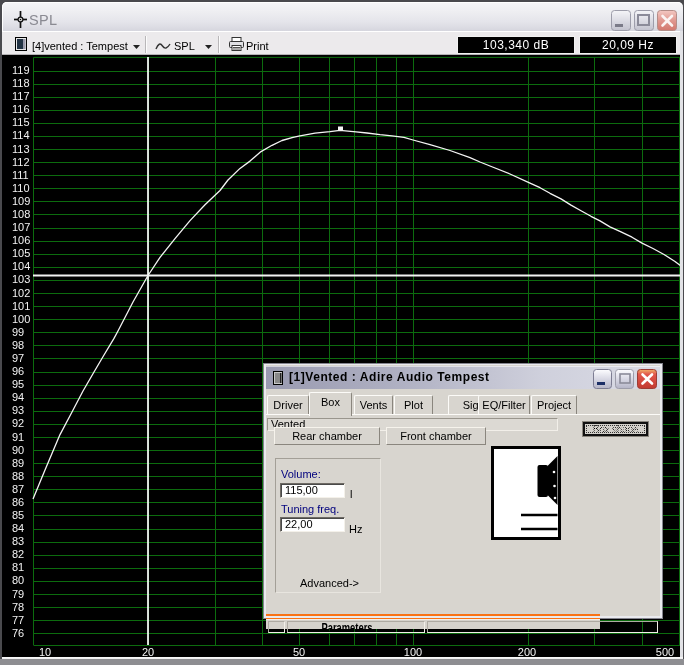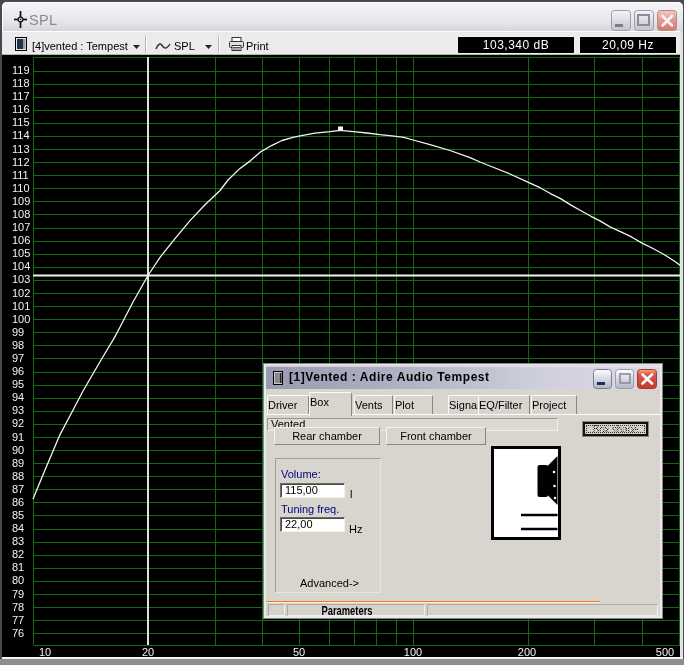--- a/index.html
+++ b/index.html
@@ -12,36 +12,36 @@
 .tsep{position:absolute;top:4px;width:2px;height:17px;border-left:1px solid #b9b7b9;border-right:1px solid #fcfcfc}
 .titem{position:absolute;top:8px;font-size:11px;color:#000}
 .blackfld{position:absolute;top:4px;height:18px;background:#000;border:1px solid #f2f2f2;color:#fff;font-size:12px;text-align:center;line-height:16px;letter-spacing:0.5px}
 #chart{position:absolute;left:0;top:53px}
 #winbtns{position:absolute;top:8px;left:609px;width:70px;height:22px}
 
 #dlg{position:absolute;left:263px;top:363px;width:400px;height:256px;background:#d8d5cf;border:1px solid #84848e}
 #dlg .inbord{position:absolute;left:0;top:0;right:0;bottom:0;border:2px solid #eaeaee;border-top:1px solid #eaeaee;pointer-events:none}
 #dtitle{position:absolute;left:2px;top:2px;width:394px;height:23px;background:linear-gradient(90deg,#999ab0 0%,#b0b1c3 35%,#cfd0dc 70%,#dadbe5 100%);box-shadow:inset 0 1px 0 rgba(255,255,255,.55)}
 #dtitle .txt{position:absolute;left:23px;top:4px;font-size:12px;font-weight:bold;color:#000;letter-spacing:0.55px}
-.tab{position:absolute;top:31px;height:20px;background:#d8d5cf;border:1px solid #8a867e;border-bottom:none;border-top:1px solid #fcfbf8;border-left:1px solid #fcfbf8;border-radius:2px 2px 0 0;font-size:11px;color:#000;line-height:18px}
+.tab{position:absolute;top:31px;height:20px;background:#d8d5cf;border:1px solid #8a867e;border-bottom:none;border-top:1px solid #fcfbf8;border-left:1px solid #fcfbf8;border-radius:2px 2px 0 0;font-size:11px;color:#000;text-align:center;line-height:18px}
 .tab.sel{top:28px;height:24px;background:#d8d5cf;z-index:3}
 #tabline{position:absolute;left:2px;top:50px;width:394px;height:2px;background:#d8d5cf;border-top:1px solid #fcfbf8;z-index:2}
 #vfld{position:absolute;left:3px;top:54px;width:291px;height:13px;background:#dcd9d3;border:1px solid #99958d;border-bottom-color:#f2efe9;border-right-color:#f2efe9;font-size:11px;line-height:11px;padding-left:3px;color:#000}
 #boxshape{position:absolute;left:319px;top:58px;width:65px;height:14px;background:#d4d1cb;border:2px solid #111;box-shadow:0 0 0 1px #8a867e}
 #boxshape .foc{position:absolute;left:1px;top:1px;right:1px;bottom:1px;border:1px dotted #333}
 #boxshape .t{position:absolute;left:0;top:0px;width:100%;text-align:center;font-size:10px;color:#000;letter-spacing:-0.2px}
 #boxshape .dith{position:absolute;left:1px;top:0px;right:1px;bottom:0px;background:repeating-conic-gradient(#d4d1cb 0% 25%,transparent 0% 50%);background-size:2px 2px}
 .chbtn{position:absolute;top:63px;height:18px;background:#d8d5cf;border:1px solid #8a867e;border-top:1px solid #f6f3ec;border-left:1px solid #f6f3ec;font-size:11px;text-align:center;line-height:16px;color:#000}
 #panel{position:absolute;left:11px;top:94px;width:106px;height:135px;border:1px solid #a39f97;border-bottom-color:#e8e5df;border-right-color:#e8e5df}
 .blab{position:absolute;font-size:11px;color:#00007e}
 .inp{position:absolute;width:65px;height:15px;background:#fff;border:1px solid #6e6a64;border-bottom-color:#f4f1ea;border-right-color:#f4f1ea;box-shadow:inset 1px 1px 0 #494949;font-size:11px;line-height:13px;padding-left:4px;color:#000}
 .unit{position:absolute;font-size:11px;color:#000}
 #adv{position:absolute;left:36px;top:213px;font-size:11px;color:#000}
 #drawbox{position:absolute;left:227px;top:82px}
-#status{position:absolute;left:2px;top:237px;width:334px;height:15px;background:#d5d2cc;border-top:1px solid #f97316;box-shadow:inset 0 1px 0 #f4f1ea}
+#status{position:absolute;left:2px;top:250px;width:334px;height:15px;background:#d5d2cc;border-top:5px solid #f97316;box-shadow:inset 0 1px 0 #f4f1ea}
 .spanel{position:absolute;top:2px;height:12px;border:1px solid #aeaaa2;border-bottom-color:#f2efe8;border-right-color:#f2efe8}
 #status .ptxt{position:absolute;left:15px;top:2px;width:132px;text-align:center;font-size:12px;font-weight:bold;color:#000;transform:scaleX(0.78)}
 </style></head>
 <body>
 <div id="page">
   <div id="win">
     <div id="tbar">
       <svg width="14" height="18" style="position:absolute;left:12px;top:9px" viewBox="0 0 14 18">
         <line x1="6.5" y1="0" x2="6.5" y2="17" stroke="#111" stroke-width="1.7"></line>
         <line x1="0" y1="8.5" x2="13" y2="8.5" stroke="#111" stroke-width="1.7"></line>

